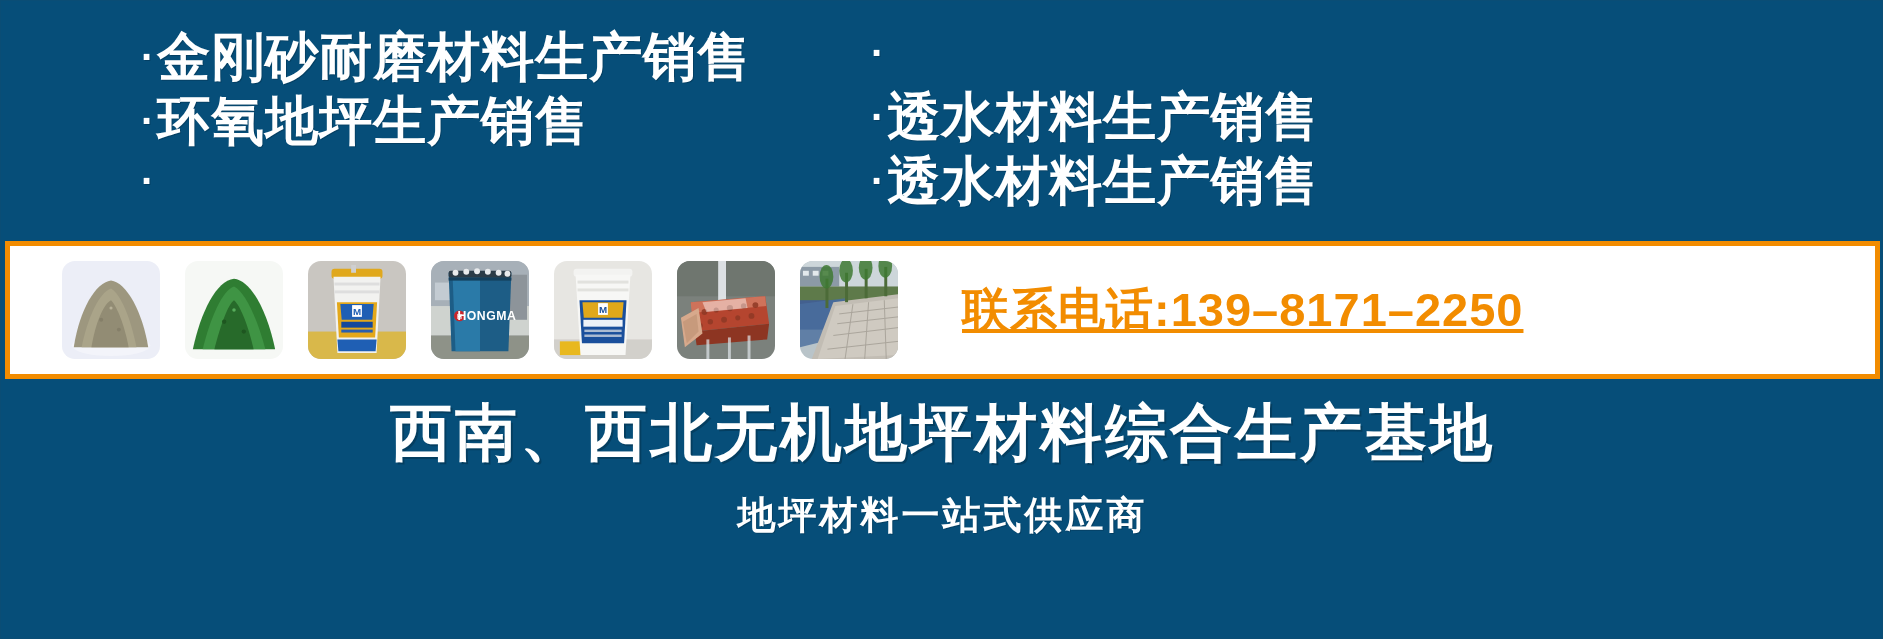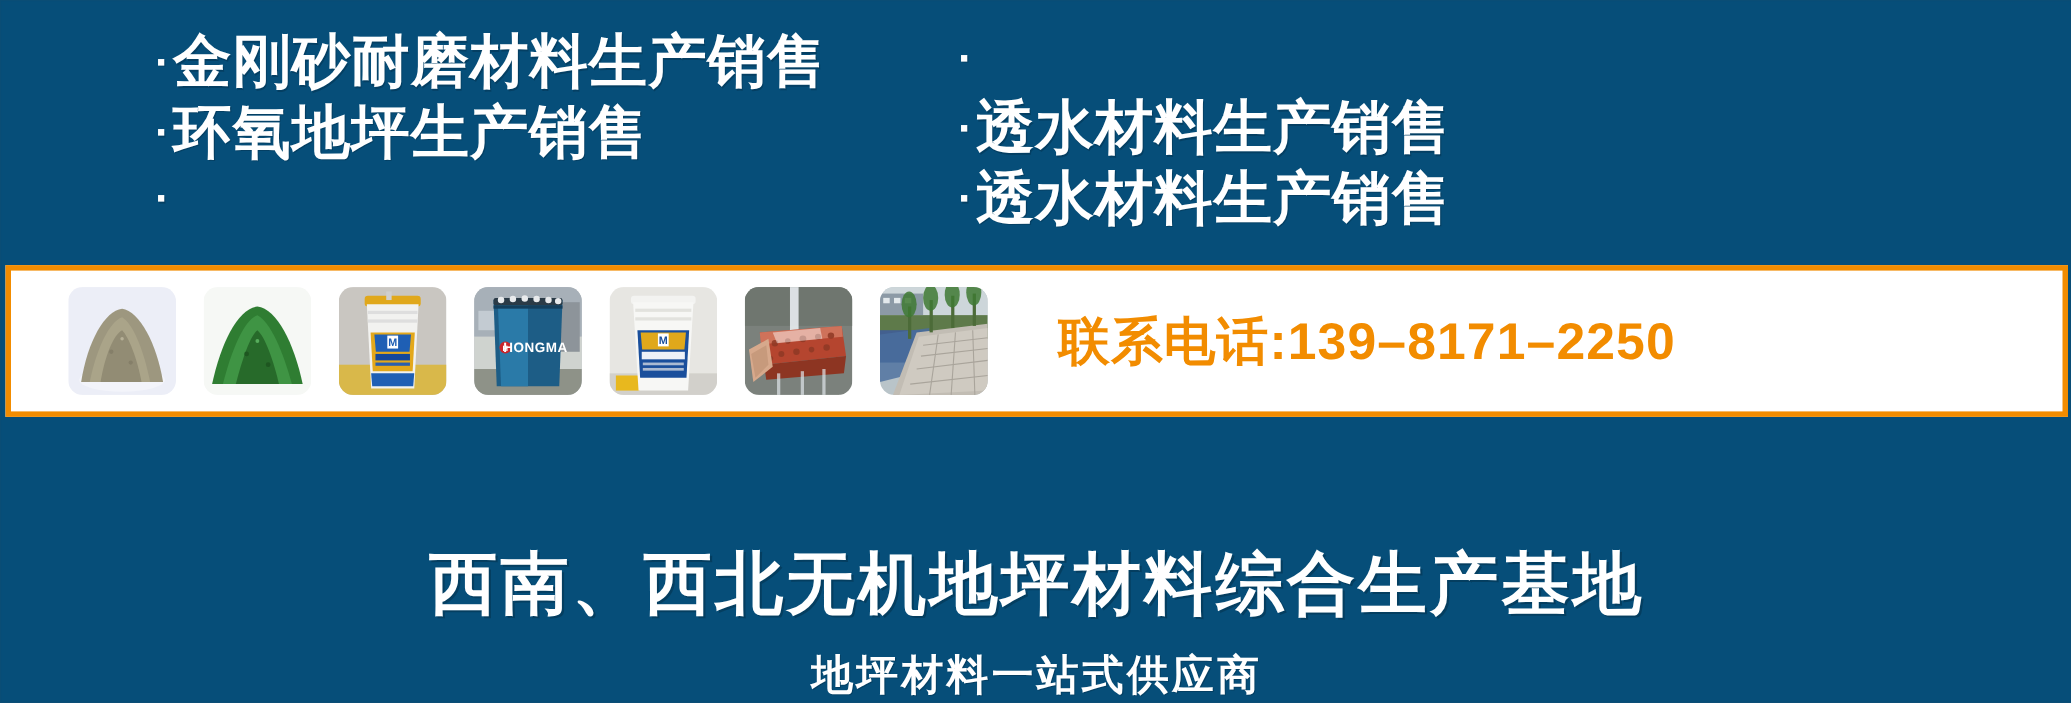--- a/index.html
+++ b/index.html
@@ -105,33 +105,34 @@
   .thumb svg { display:block; width:100%; height:100%; }
 
   .phone {
     color: #f28c00;
     font-size: 47px;
     font-weight: bold;
     white-space: nowrap;
     letter-spacing: 1px;
     margin-left: 64px;
     font-family: "Liberation Sans", "DejaVu Sans", sans-serif;
+    text-decoration: underline;
   }
 
   
   .bottom {
     position: absolute;
     left: 0;
     top: 380px;
     width: 1883px;
     height: 259px;
     display: flex;
     flex-direction: column;
     align-items: center;
-    justify-content: flex-end;
+    justify-content: flex-start;
     padding-top: 12px;
     box-sizing: border-box;
   }
   .headline {
     color: #ffffff;
     font-size: 62px;
     font-weight: bold;
     letter-spacing: 3px;
     white-space: nowrap;
     line-height: 80px;

